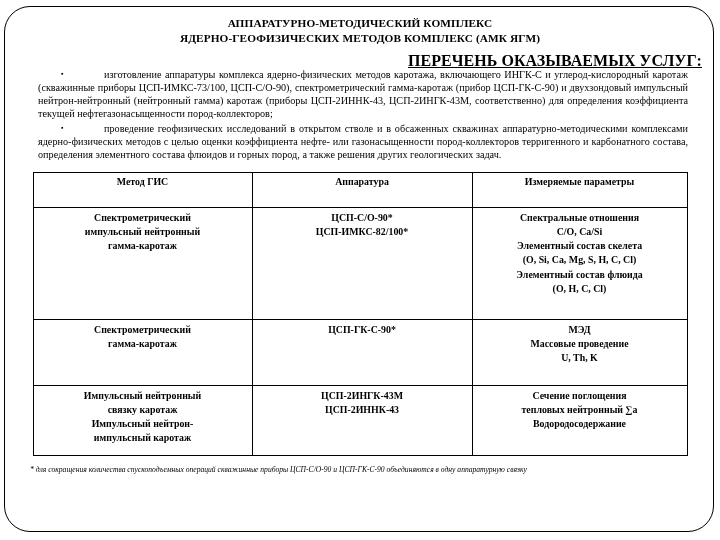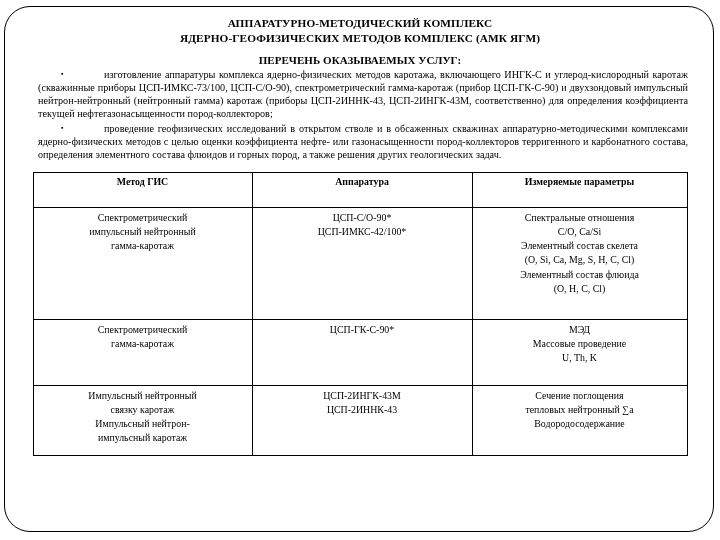--- a/index.html
+++ b/index.html
@@ -51,25 +51,26 @@
     letter-spacing: 0.1px;
     padding-top: 6px;
   }
   .title-line { display: block; white-space: nowrap; }
 
   
   .services {
     margin-top: 9px;
   }
   .services-heading {
-    text-align: center;
-    font-weight: bold;
-    font-size: 11px;
+    text-align: right;
+    font-weight: bold;
+    font-size: 16px;
     line-height: 13px;
     letter-spacing: 0.05px;
+    text-decoration: underline;
   }
   .bullet-para {
     position: relative;
     text-align: justify;
     font-size: 10.2px;
     line-height: 13.1px;
     margin: 1px 14px 0 20px;
     padding-left: 0;
   }
   .bullet-para .bullet-mark {
@@ -92,21 +93,21 @@
     border-collapse: collapse;
     table-layout: fixed;
     font-size: 9.9px;
   }
   table.gis td, table.gis th {
     border: 1.1px solid #000000;
     vertical-align: top;
     text-align: center;
     padding: 3px 4px 4px 4px;
     line-height: 14.2px;
-    font-weight: normal;
+    font-weight: bold;
   }
   table.gis th {
     font-weight: bold;
     padding-top: 2px;
     padding-bottom: 19px;
     line-height: 13px;
     vertical-align: middle;
   }
   col.c1 { width: 219px; }
   col.c2 { width: 220px; }
@@ -169,21 +170,21 @@
       </thead>
       <tbody>
         <tr class="row-tall">
           <td>
             <span class="cell-line">Спектрометрический</span>
             <span class="cell-line">импульсный нейтронный</span>
             <span class="cell-line">гамма-каротаж</span>
           </td>
           <td>
             <span class="cell-line">ЦСП-С/О-90*</span>
-            <span class="cell-line">ЦСП-ИМКС-42/100*</span>
+            <span class="cell-line">ЦСП-ИМКС-82/100*</span>
           </td>
           <td>
             <span class="cell-line">Спектральные отношения</span>
             <span class="cell-line">C/O, Ca/Si</span>
             <span class="cell-line">Элементный состав скелета</span>
             <span class="cell-line">(O, Si, Ca, Mg, S, H, C, Cl)</span>
             <span class="cell-line">Элементный состав флюида</span>
             <span class="cell-line">(O, H, C, Cl)</span>
           </td>
         </tr>
@@ -216,15 +217,16 @@
           </td>
           <td>
             <span class="cell-line">Сечение поглощения</span>
             <span class="cell-line">тепловых нейтронный ∑a</span>
             <span class="cell-line">Водородосодержание</span>
           </td>
         </tr>
       </tbody>
     </table>
 
+    <div class="footnote">* для сокращения количества спускоподъемных операций скважинные приборы ЦСП-С/О-90 и ЦСП-ГК-С-90 объединяются в одну аппаратурную связку</div>
 
   </div>
 </div>
 
 </body></html>

